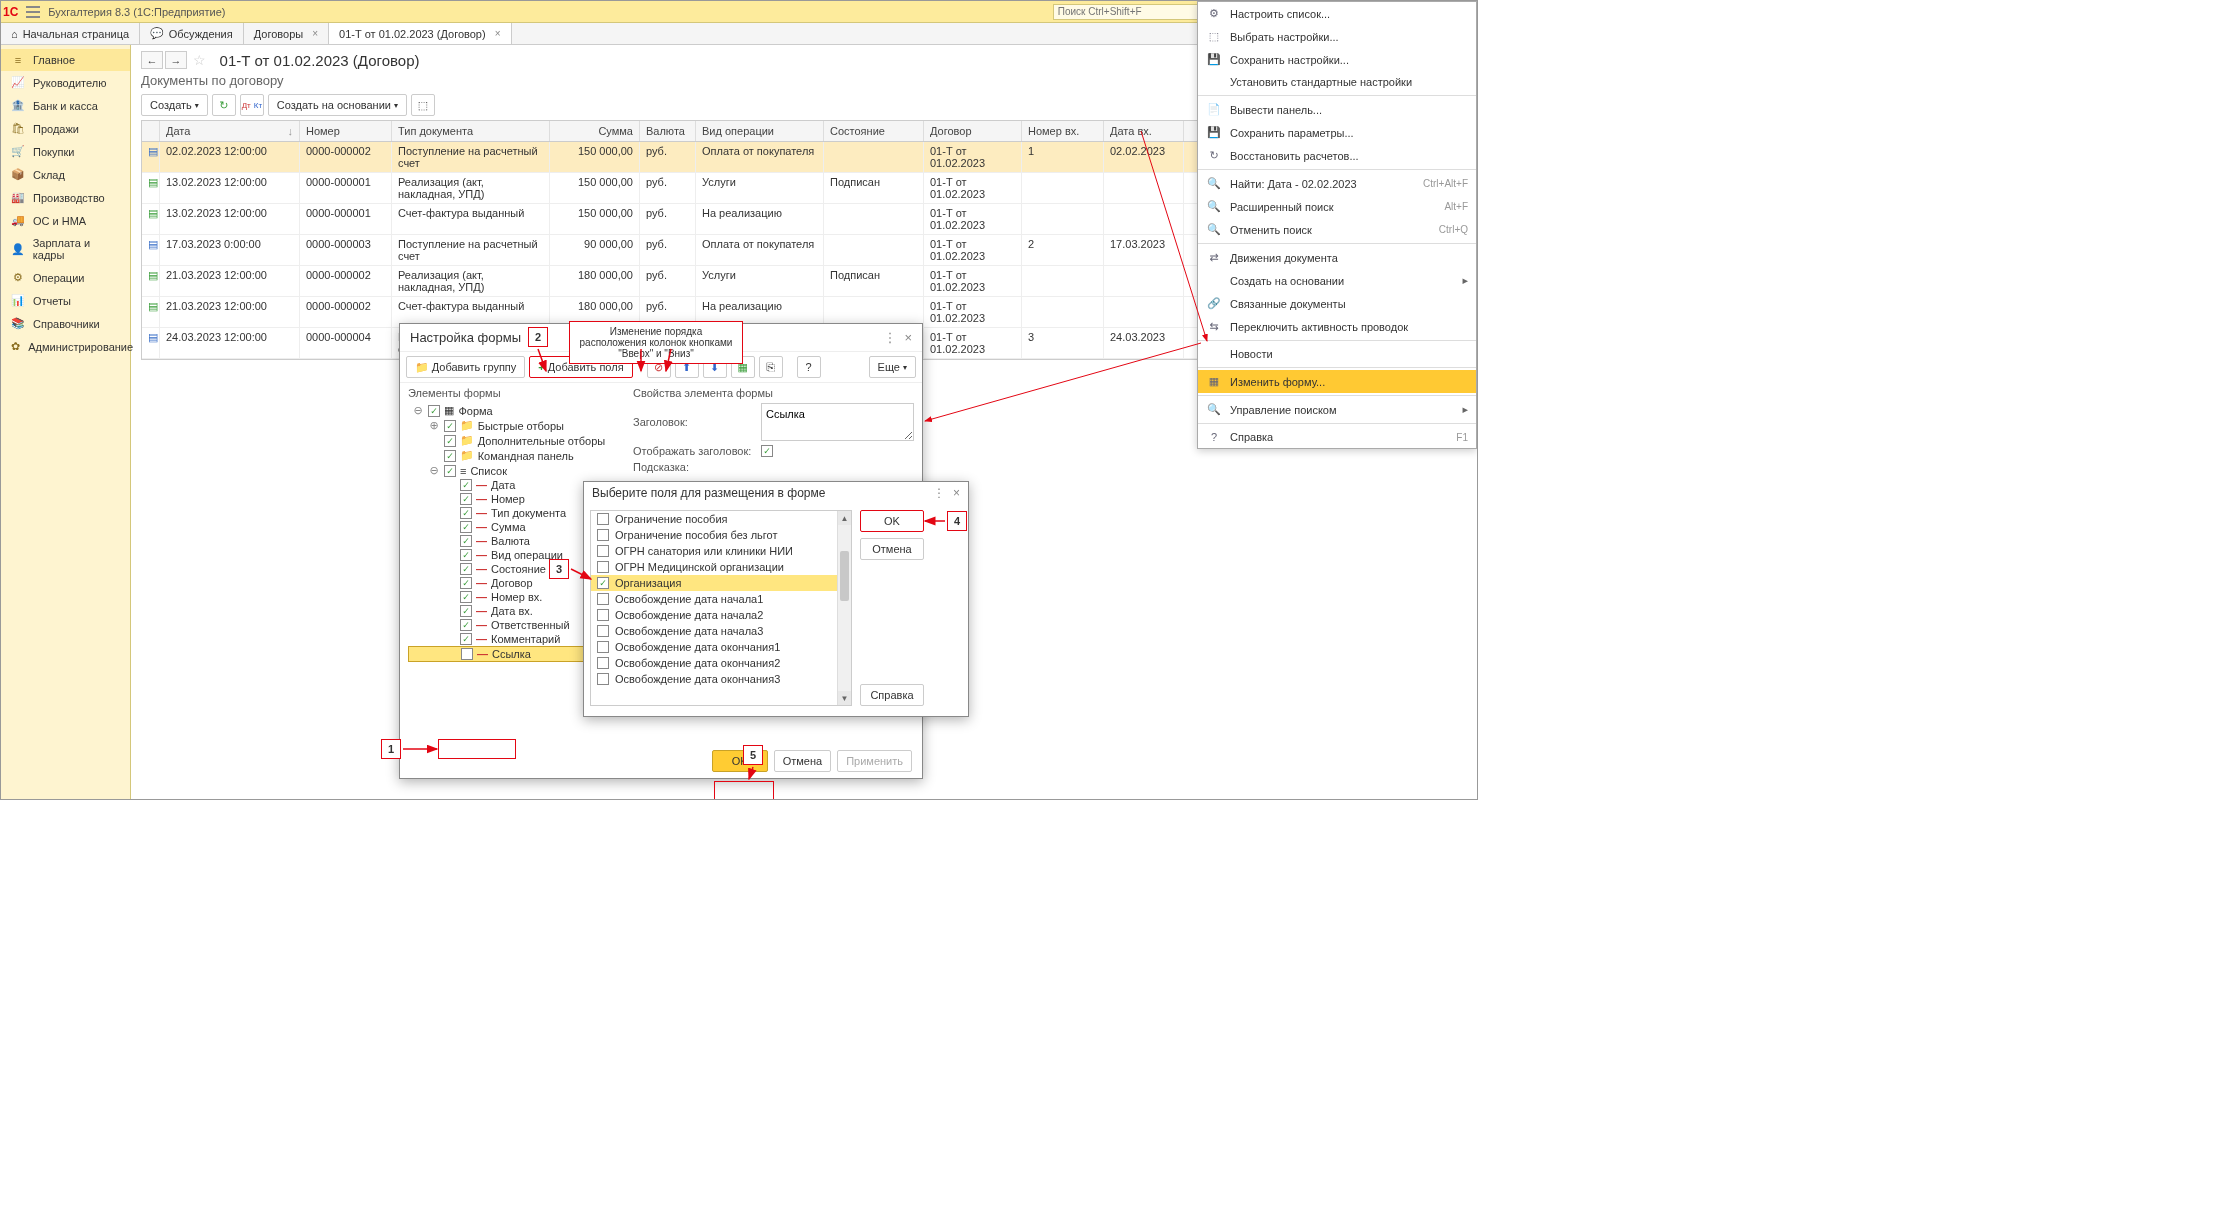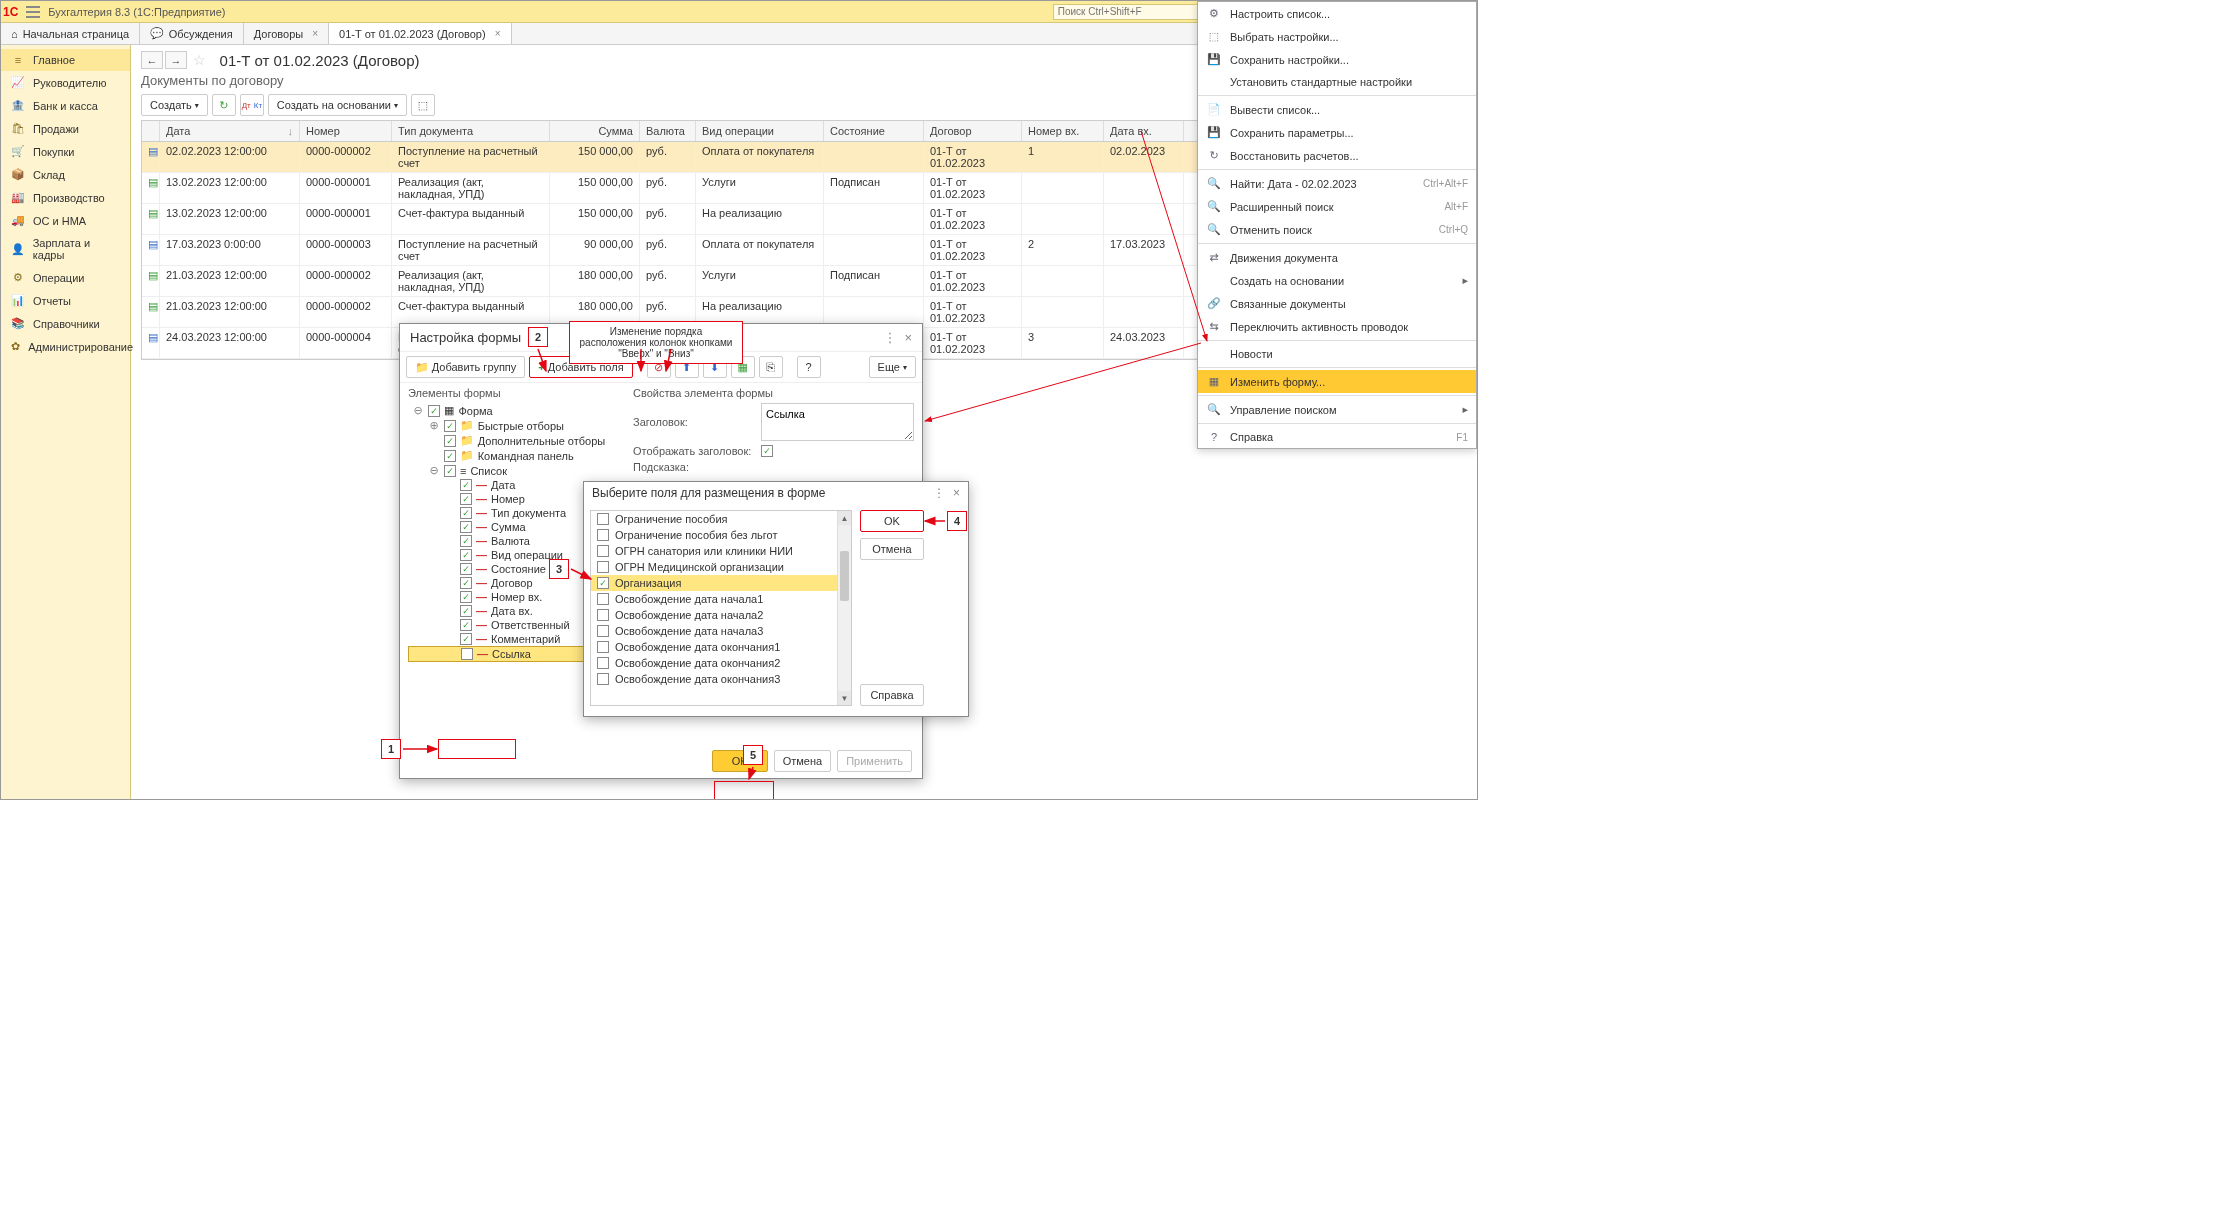--- a/index.html
+++ b/index.html
@@ -394,21 +394,21 @@
       <span class="ctx-ic">💾</span>
       <span>Сохранить настройки...</span>
     </div>
     <div class="ctx-item">
       <span class="ctx-ic"></span>
       <span>Установить стандартные настройки</span>
     </div>
     <div class="ctx-sep"></div>
     <div class="ctx-item">
       <span class="ctx-ic">📄</span>
-      <span>Вывести список...</span>
+      <span>Вывести панель...</span>
     </div>
     <div class="ctx-item">
       <span class="ctx-ic">💾</span>
       <span>Сохранить параметры...</span>
     </div>
     <div class="ctx-item">
       <span class="ctx-ic">↻</span>
       <span>Восстановить расчетов...</span>
     </div>
     <div class="ctx-sep"></div>

